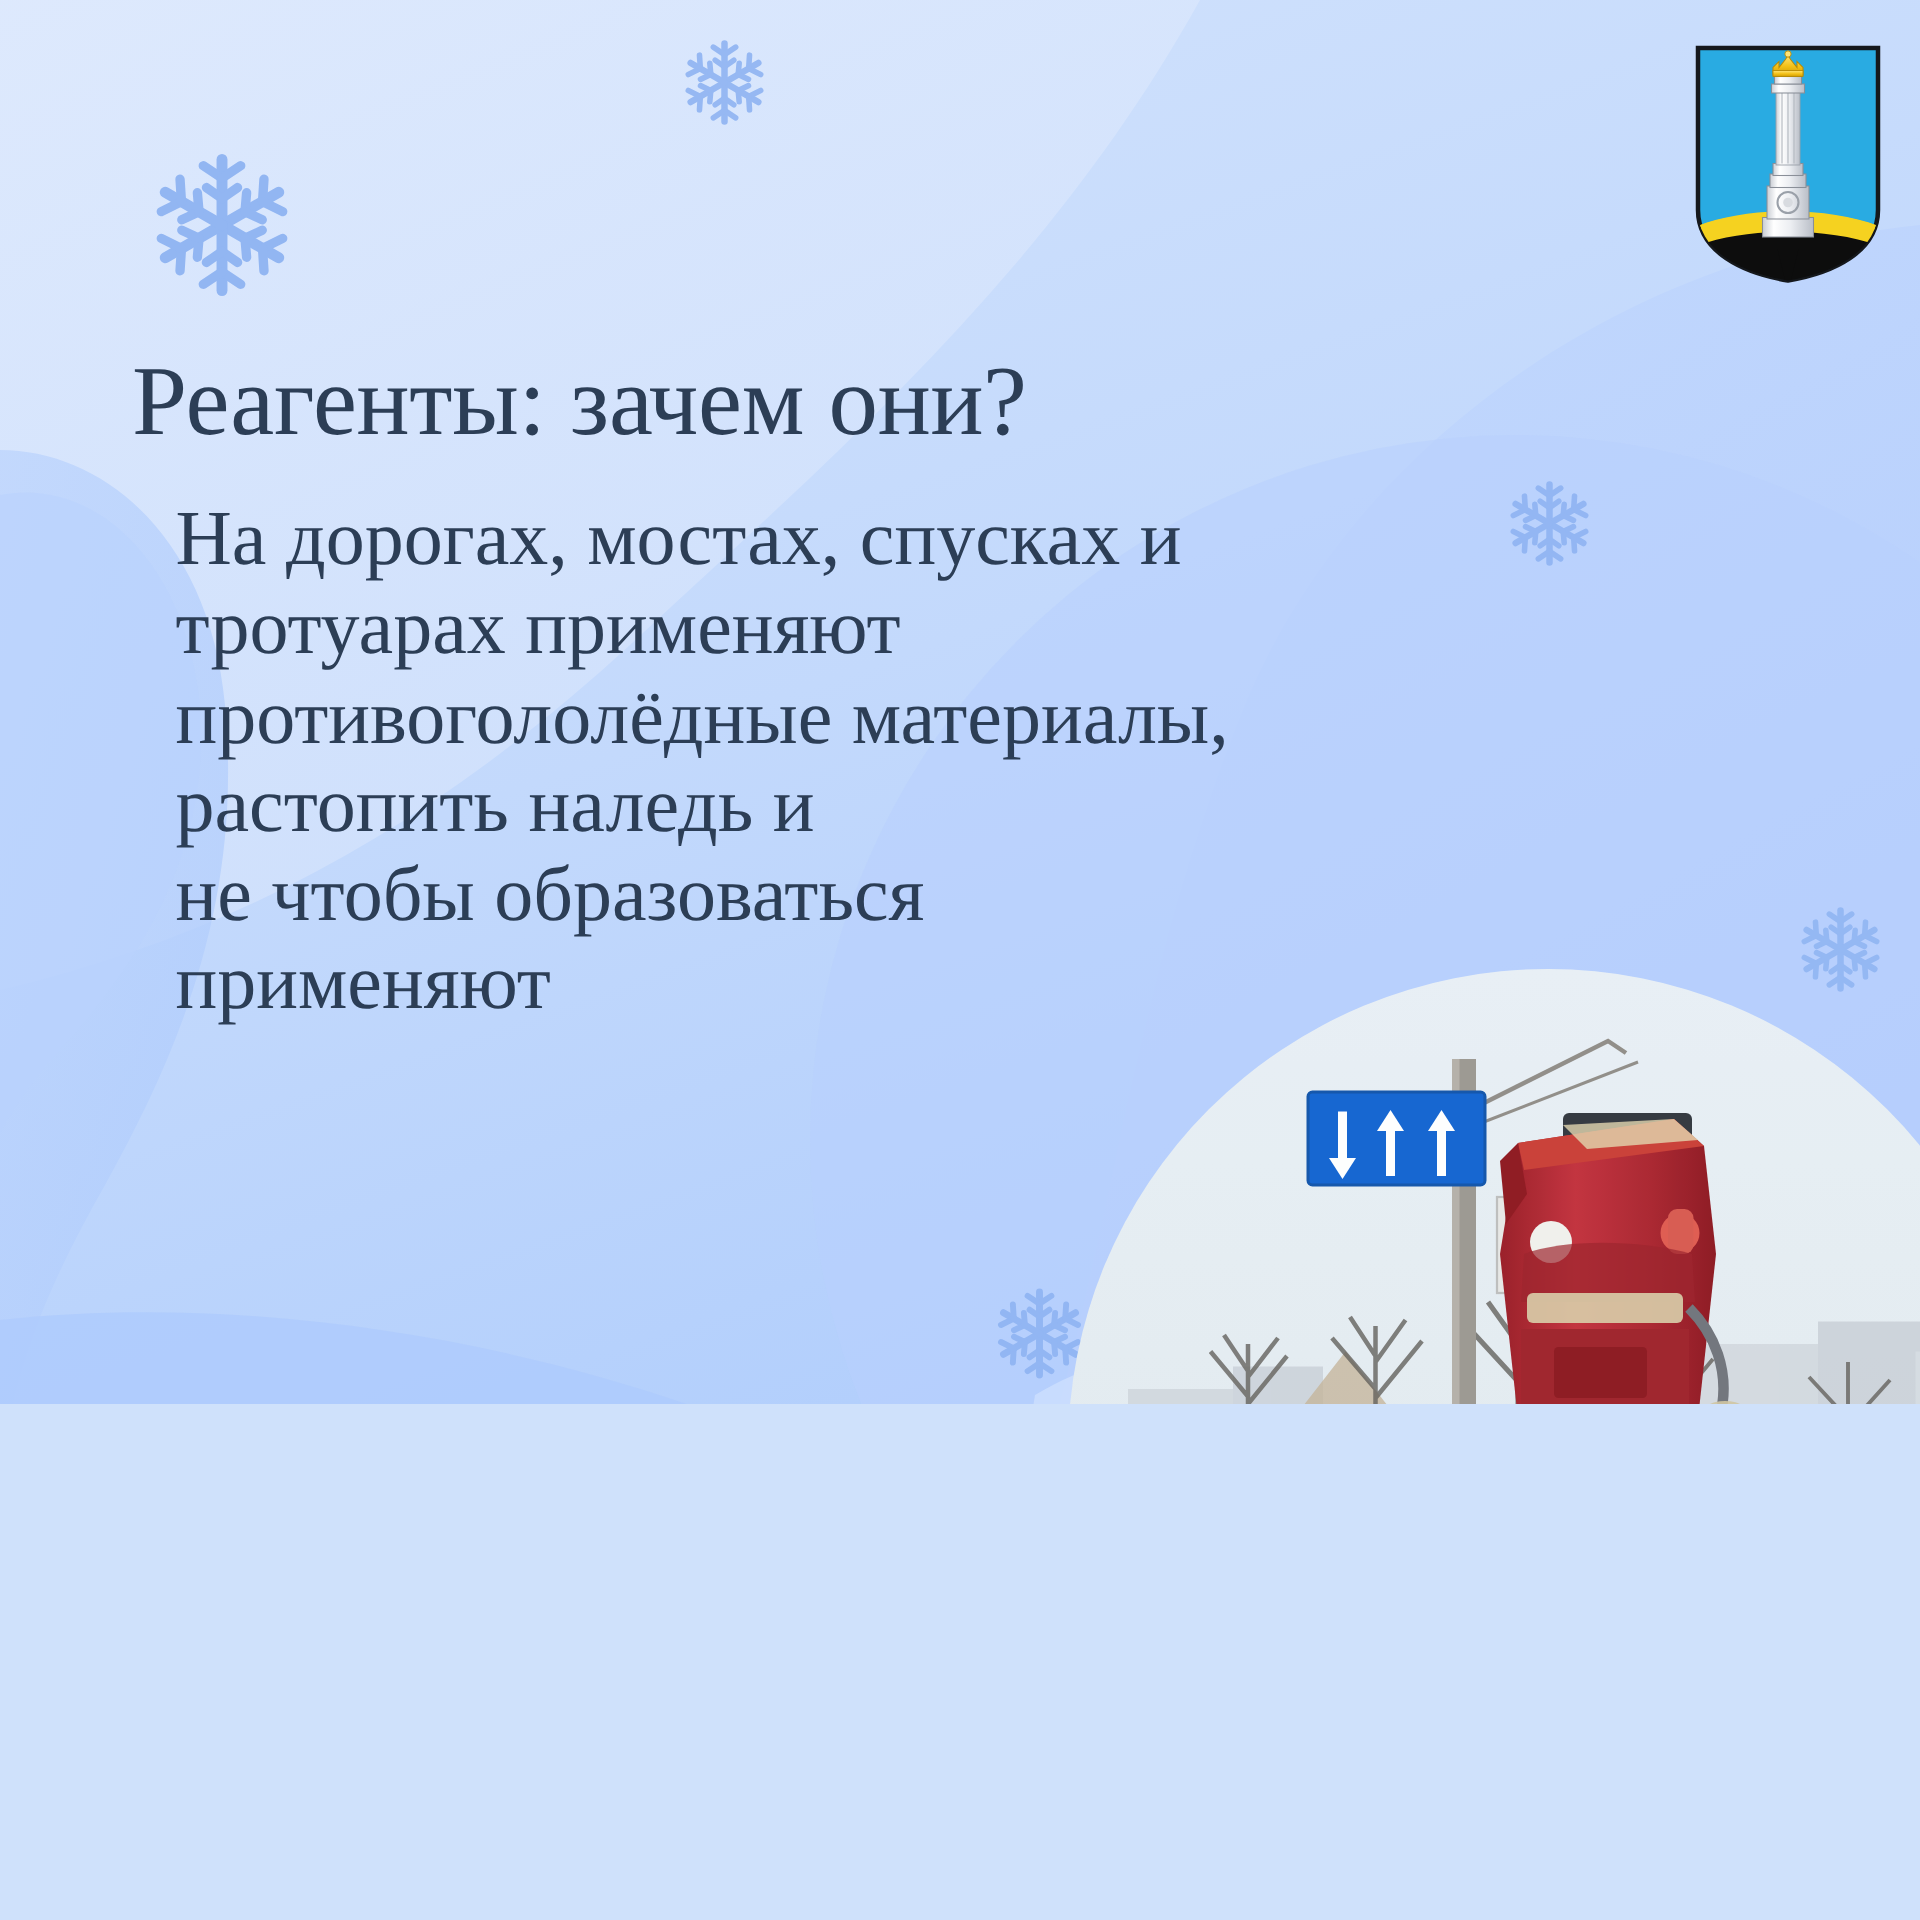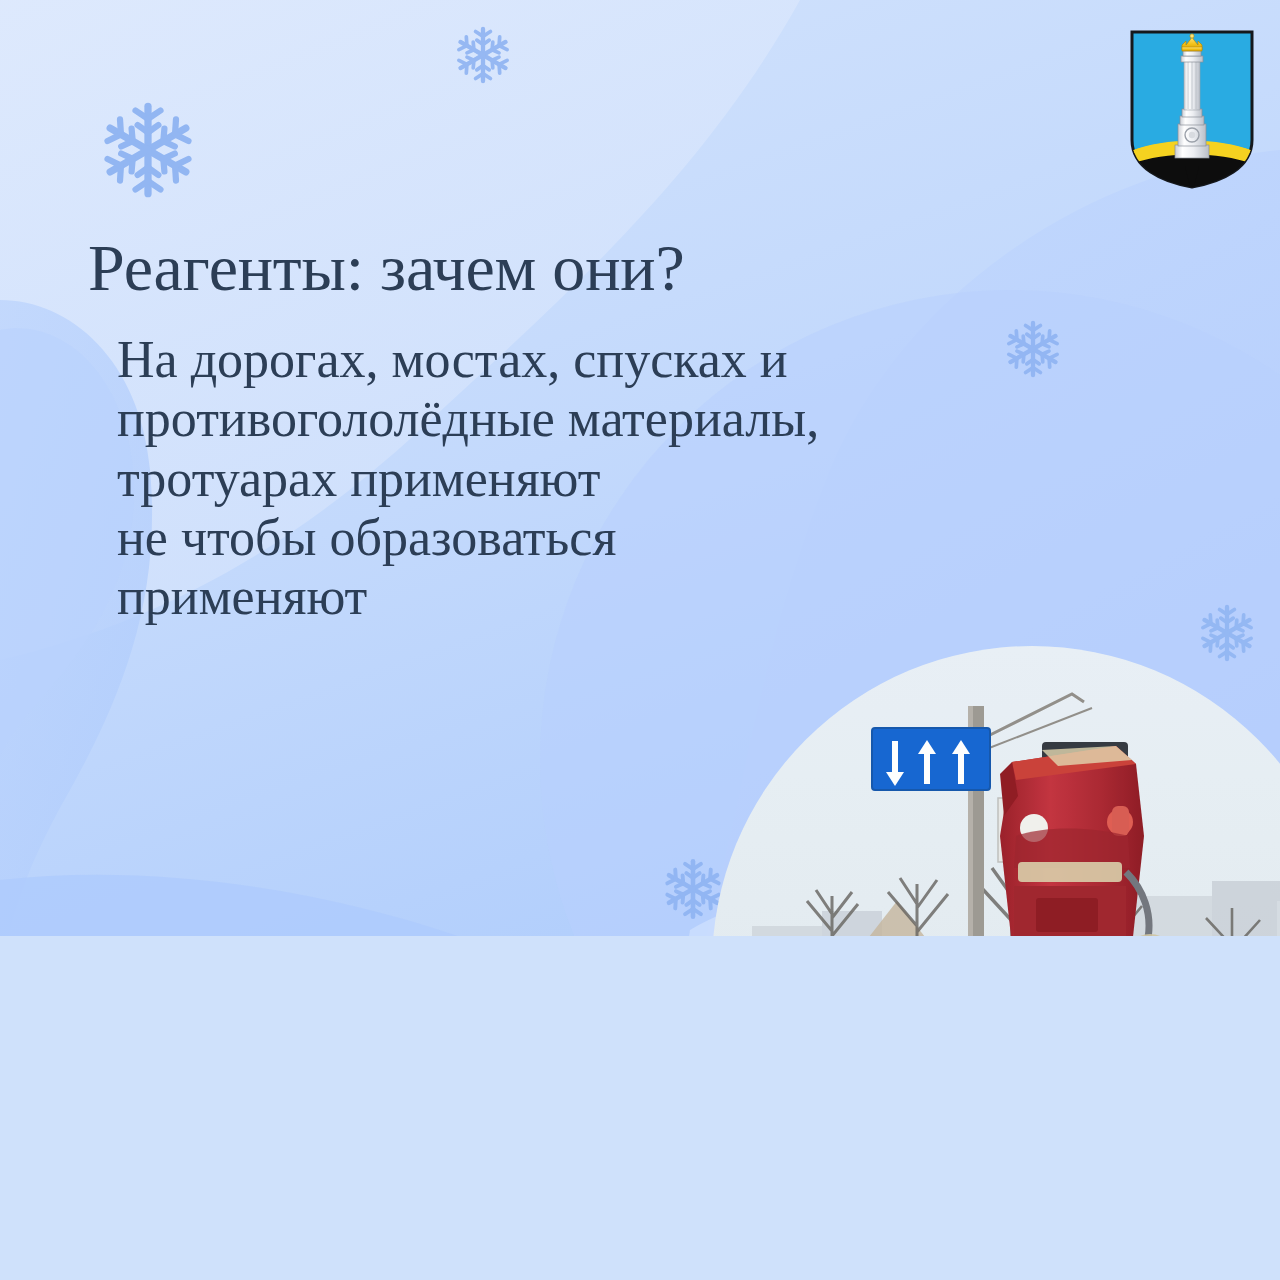--- a/index.html
+++ b/index.html
@@ -553,22 +553,23 @@
         <rect x="55" y="19" width="20" height="4" fill="url(#crownGrad)" stroke="#b88a04" stroke-width="0.6"></rect>
         <circle cx="65" cy="8" r="2.1" fill="#ffe478" stroke="#b88a04" stroke-width="0.6"></circle>
       </g>
     </svg>
   </div>
 
   <h1 class="headline">Реагенты: зачем они?</h1>
 
   <div class="body-copy">
     <span class="ln">На дорогах, мостах, спусках и</span>
+    <span class="ln">тротуарах применяют</span>
     <span class="ln">противогололёдные материалы,</span>
-    <span class="ln">тротуарах применяют</span>
+    <span class="ln">растопить наледь и</span>
     <span class="ln">не чтобы образоваться</span>
     <span class="ln">применяют</span>
   </div>
 
   <div class="photo">
     <svg viewBox="0 0 640 640" xmlns="http://www.w3.org/2000/svg">
       <defs>
         <linearGradient id="skyG" x1="0" y1="0" x2="0" y2="1">
           <stop offset="0%" stop-color="#e9f0f6"></stop>
           <stop offset="70%" stop-color="#e2e9ef"></stop>

